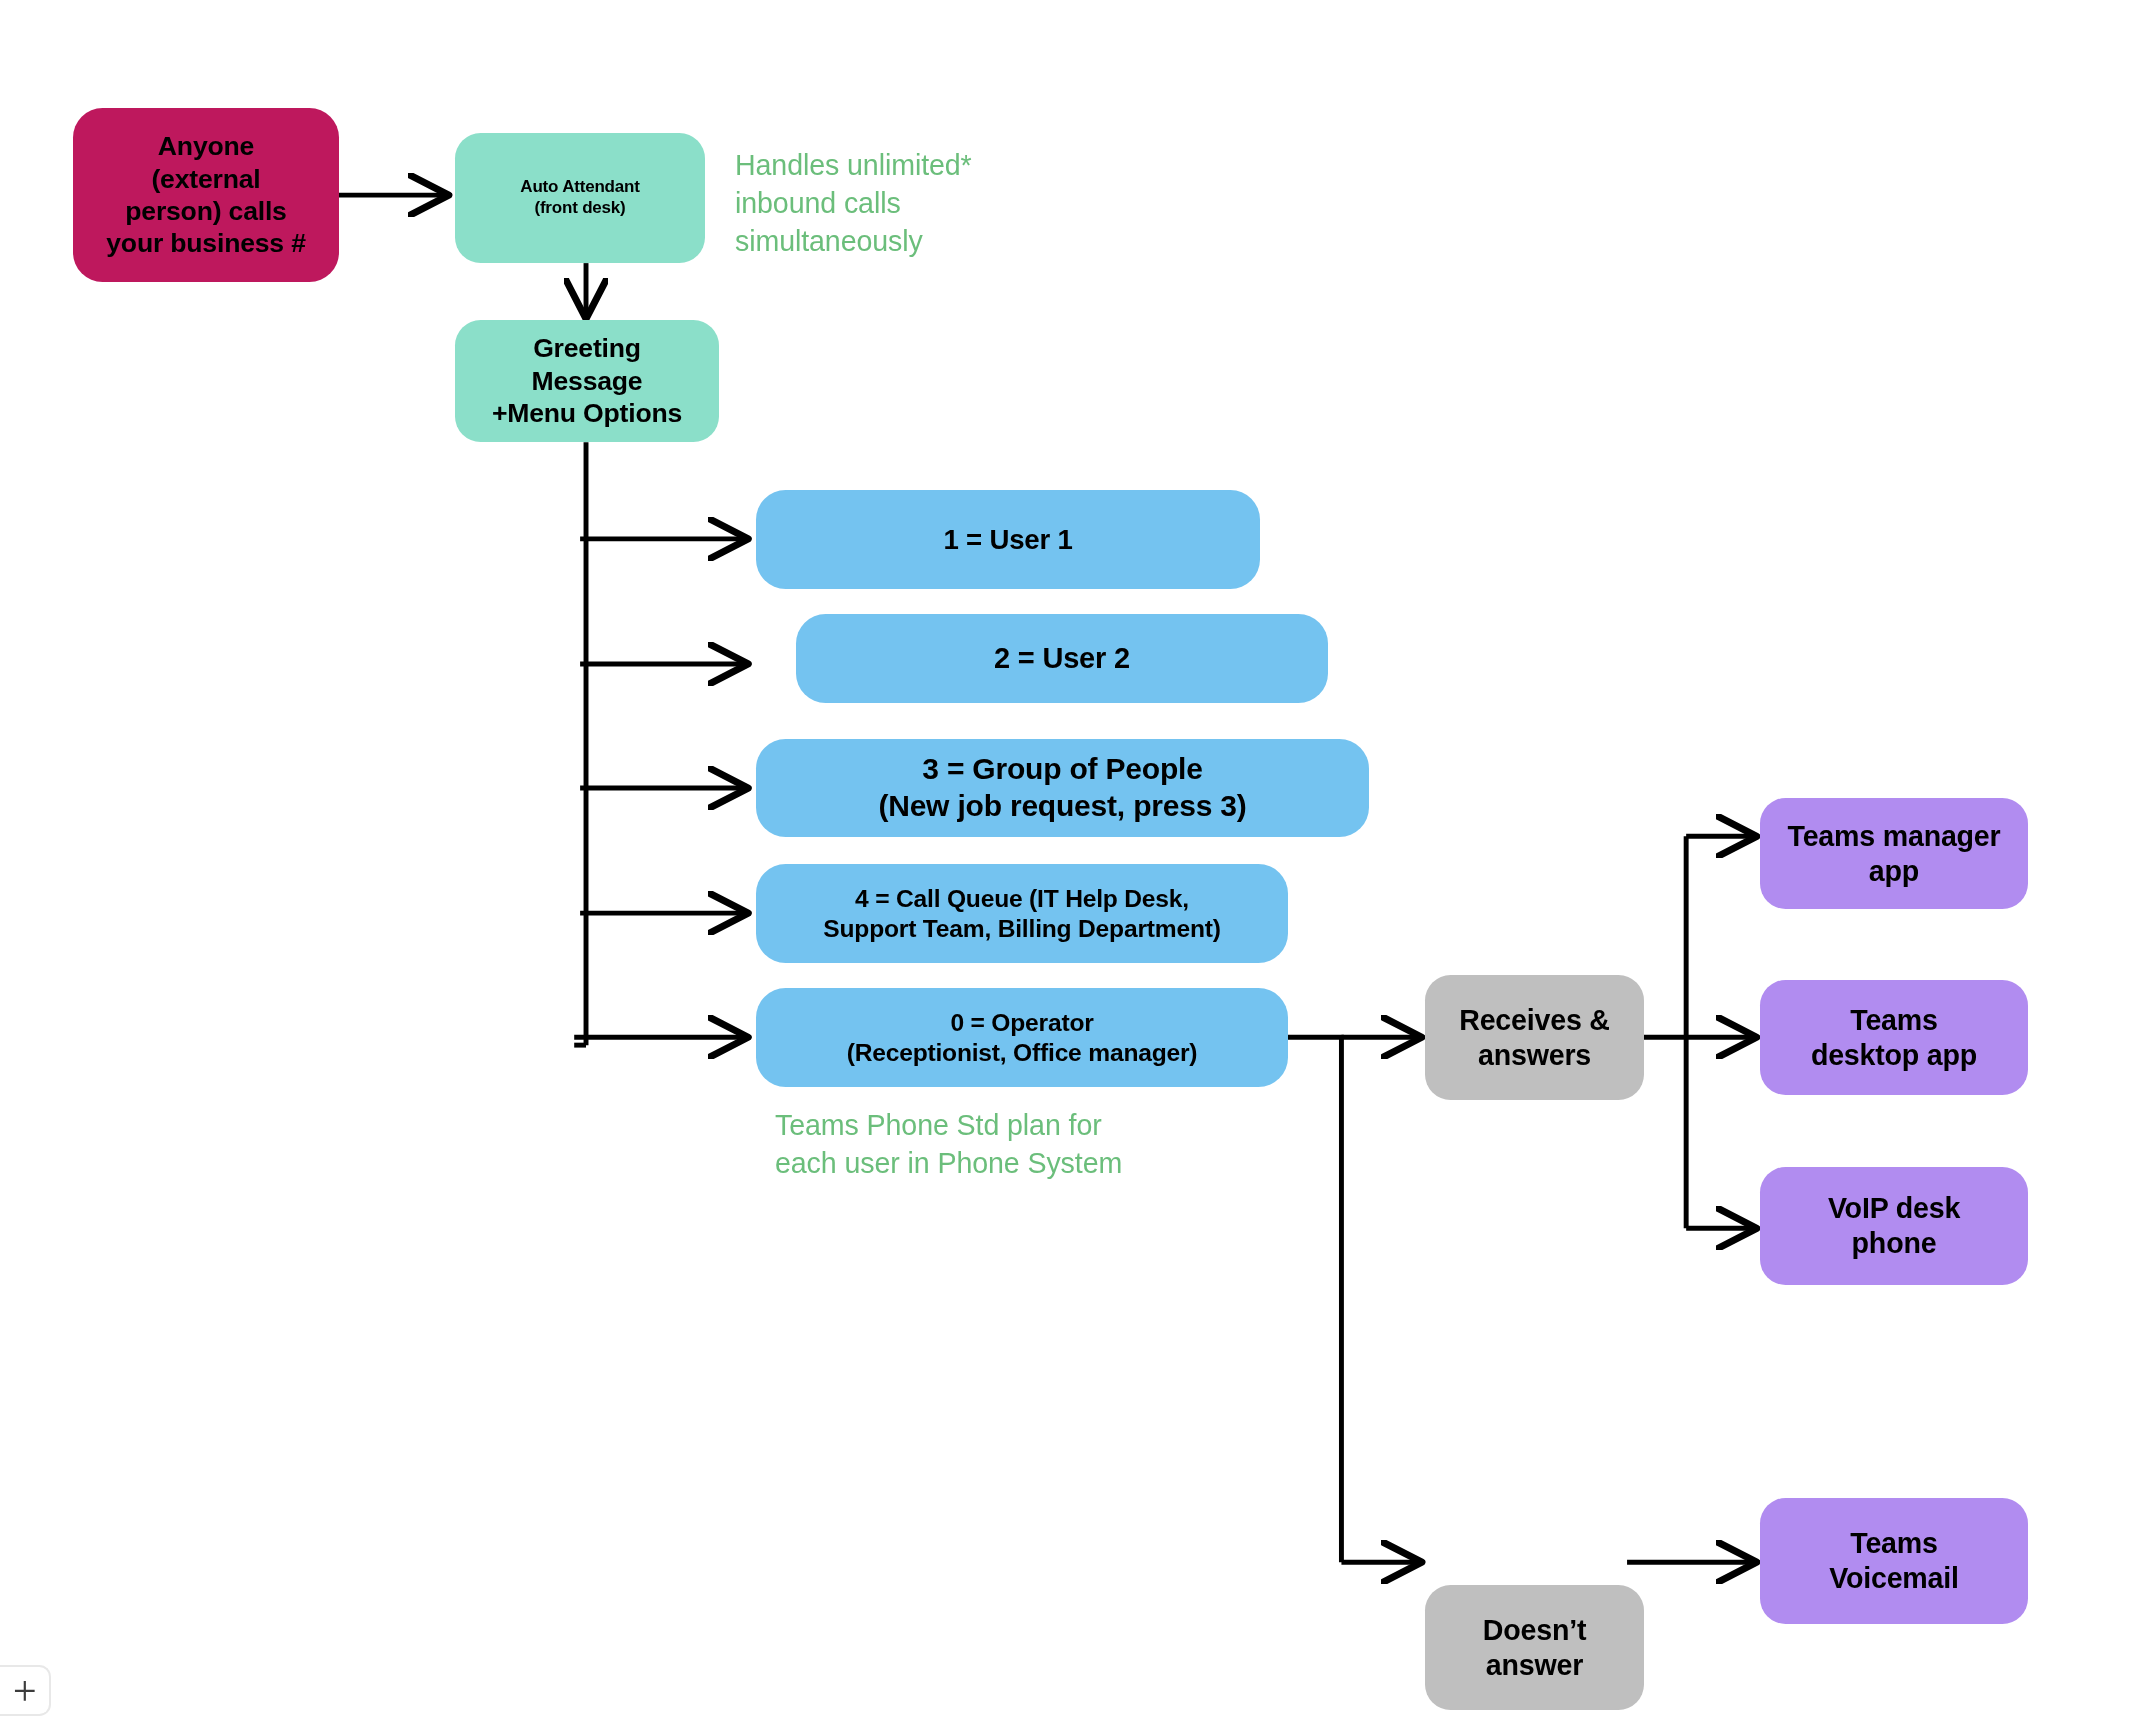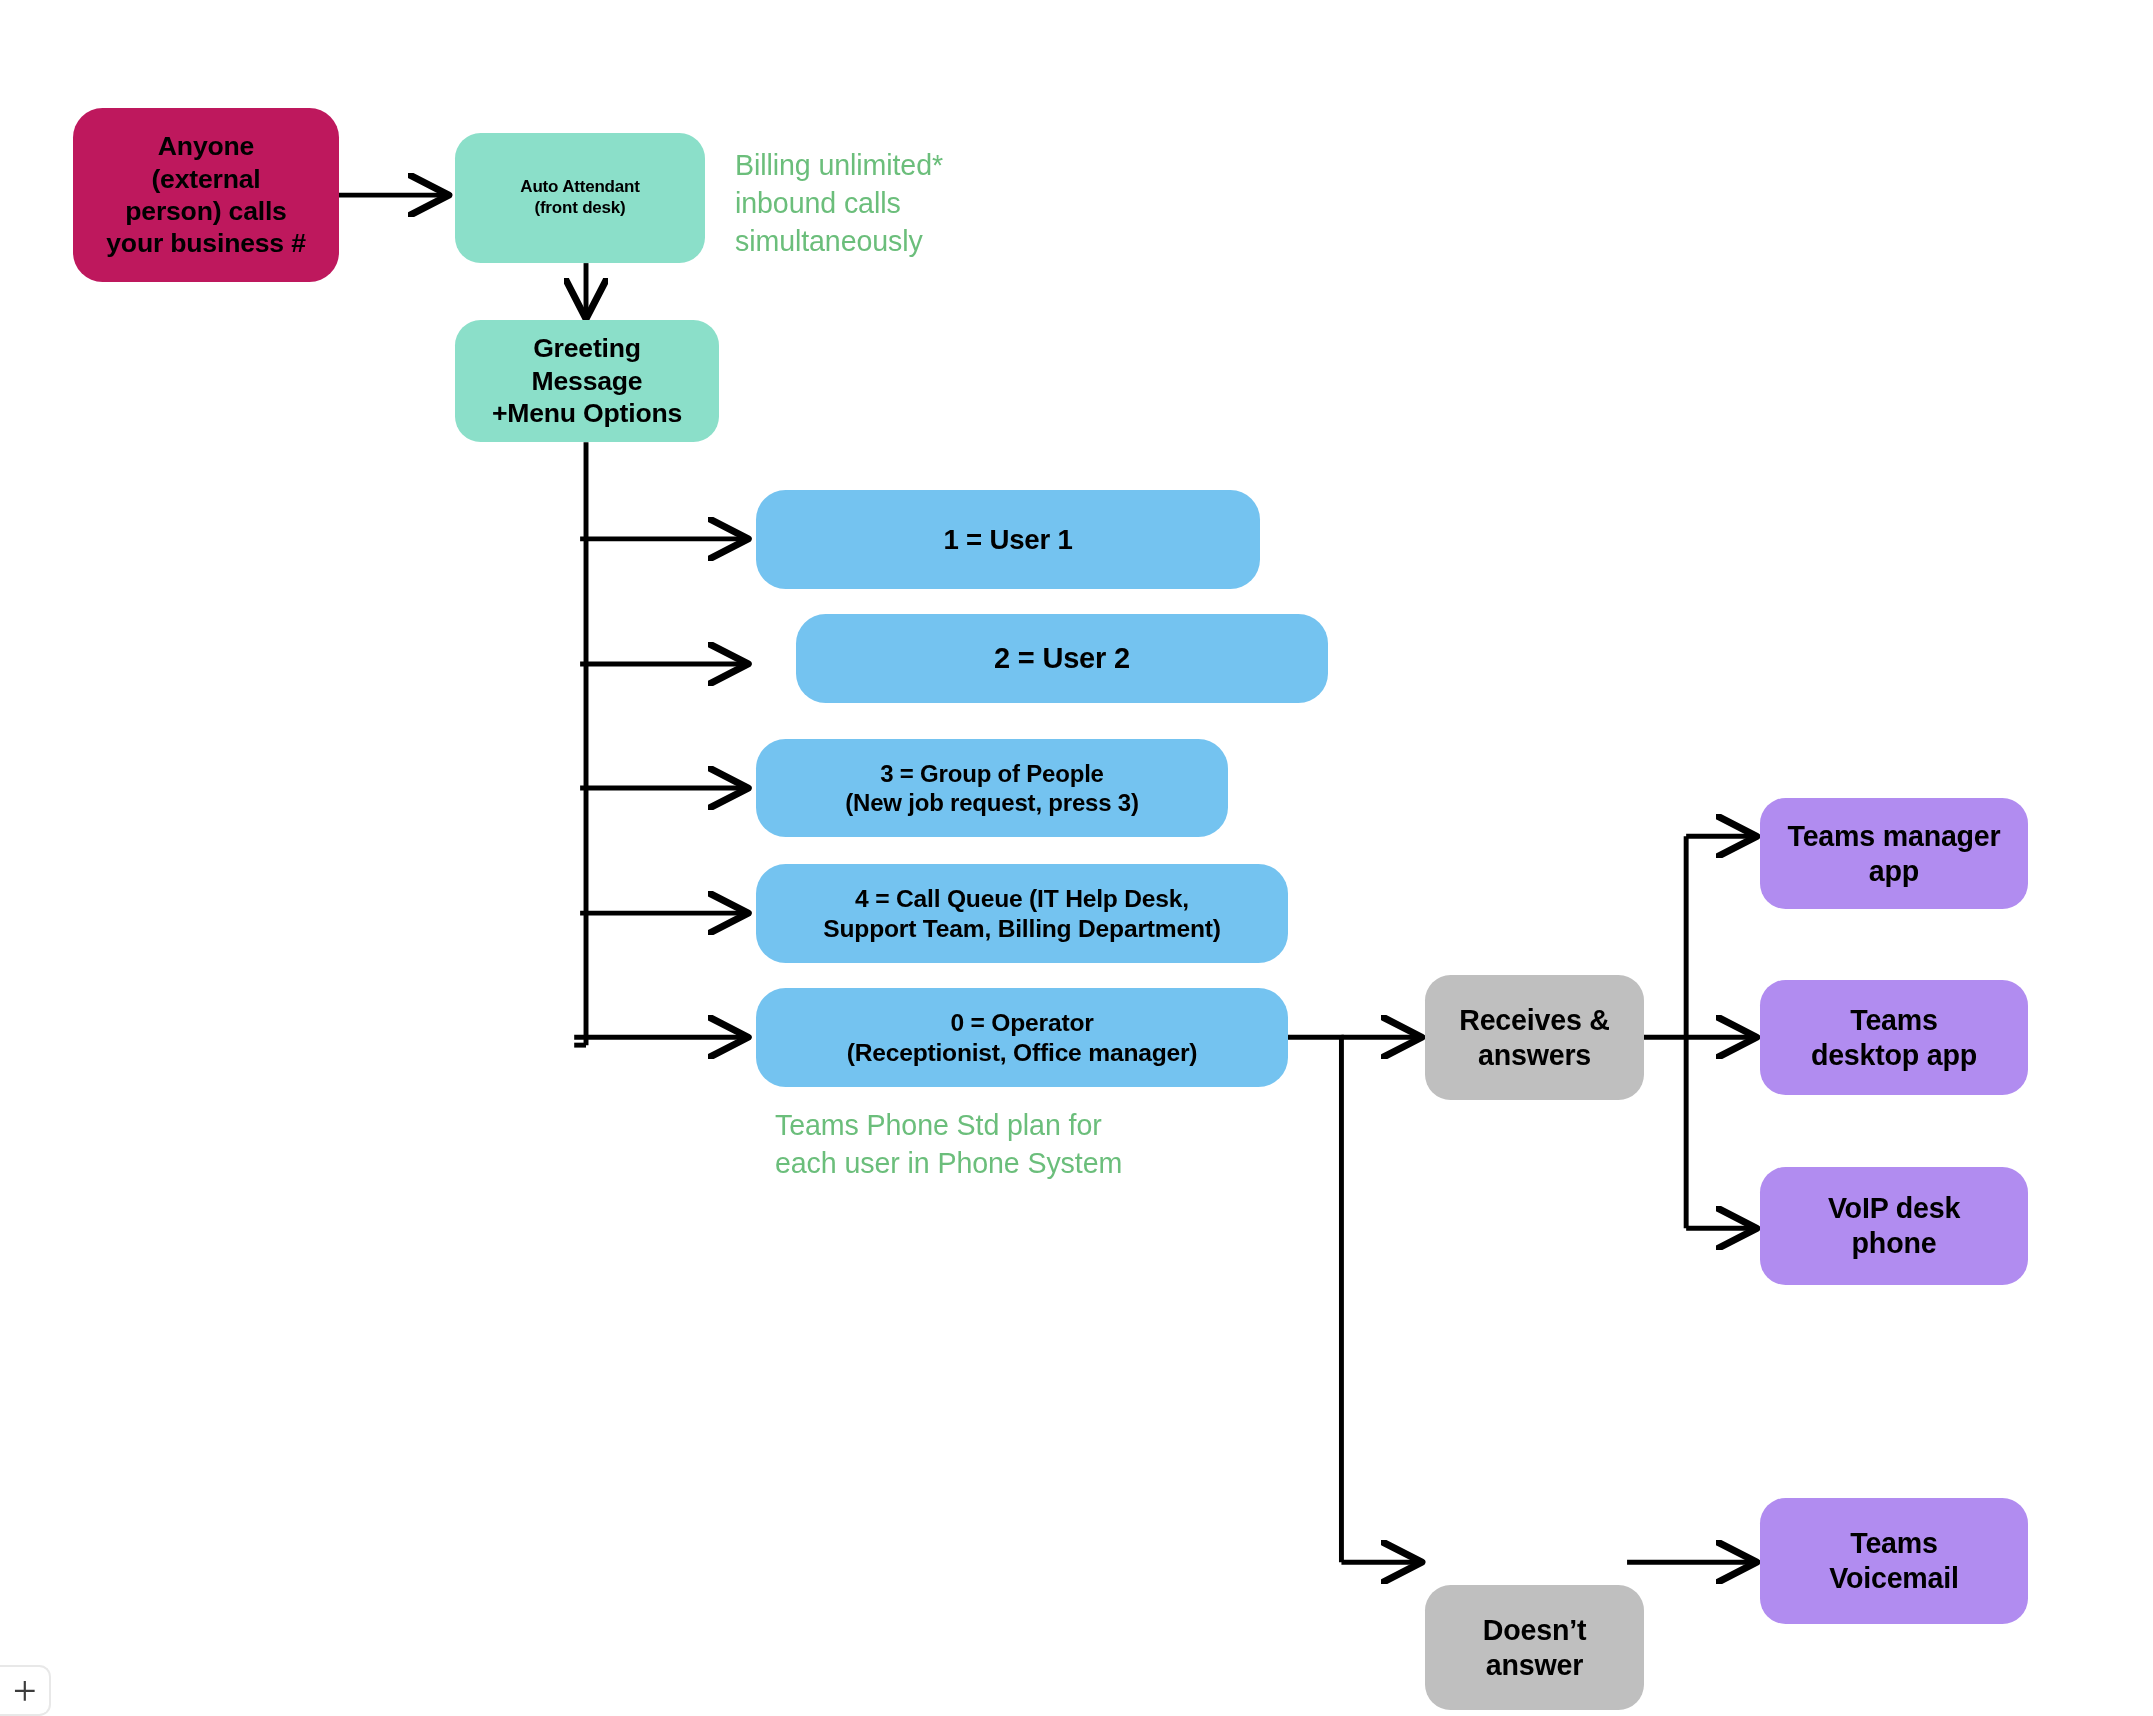--- a/index.html
+++ b/index.html
@@ -121,21 +121,21 @@
 (front desk)</div>
 
   <div class="node node-teal" style="left:455px; top:320px; width:264px; height:122px; font-size:26.6px;">Greeting
 Message
 +Menu Options</div>
 
   <div class="node node-blue" style="left:756px; top:490px; width:504px; height:99px; font-size:27.6px; border-radius:29.6px;">1 = User 1</div>
 
   <div class="node node-blue" style="left:796px; top:614px; width:532px; height:89px; font-size:29px; border-radius:29.6px;">2 = User 2</div>
 
-  <div class="node node-blue" style="left:756px; top:739px; width:472px; height:98px; font-size:24px; border-radius:29.6px;">3 = Group of People
+  <div class="node node-blue" style="left:756px; top:739px; width:613px; height:98px; font-size:30px; border-radius:29.6px;">3 = Group of People
 (New job request, press 3)</div>
 
   <div class="node node-blue" style="left:756px; top:864px; width:532px; height:99px; font-size:24.6px; border-radius:29.6px;">4 = Call Queue (IT Help Desk,
 Support Team, Billing Department)</div>
 
   <div class="node node-blue" style="left:756px; top:988px; width:532px; height:99px; font-size:24.6px; border-radius:29.6px;">0 = Operator
 (Receptionist, Office manager)</div>
 
   <div class="node node-gray" style="left:1425px; top:975px; width:219px; height:125px; font-size:28.6px;">Receives &amp;
 answers</div>
@@ -148,21 +148,21 @@
 
   <div class="node node-purple" style="left:1760px; top:980px; width:268px; height:115px; font-size:28.6px;">Teams
 desktop app</div>
 
   <div class="node node-purple" style="left:1760px; top:1167px; width:268px; height:118px; font-size:28.6px;">VoIP desk
 phone</div>
 
   <div class="node node-purple" style="left:1760px; top:1498px; width:268px; height:126px; font-size:28.6px;">Teams
 Voicemail</div>
 
-  <div class="annotation" style="left:735px; top:146px; width:325px; font-size:28.6px;">Billing unlimited*
+  <div class="annotation" style="left:735px; top:146px; width:325px; font-size:28.6px;">Handles unlimited*
 inbound calls
 simultaneously</div>
 
   <div class="annotation centered" style="left:775px; top:1106px; width:493px; font-size:28.6px;">Teams Phone Std plan for
 each user in Phone System</div>
 
   <div id="add-button">
     <span>
       <svg width="25.6" height="25.6" viewBox="0 0 26 26" xmlns="http://www.w3.org/2000/svg">
         <path d="M13,3 L13,23 M3,13 L23,13" stroke="#3C3C3C" stroke-width="2.2" stroke-linecap="butt"></path>

